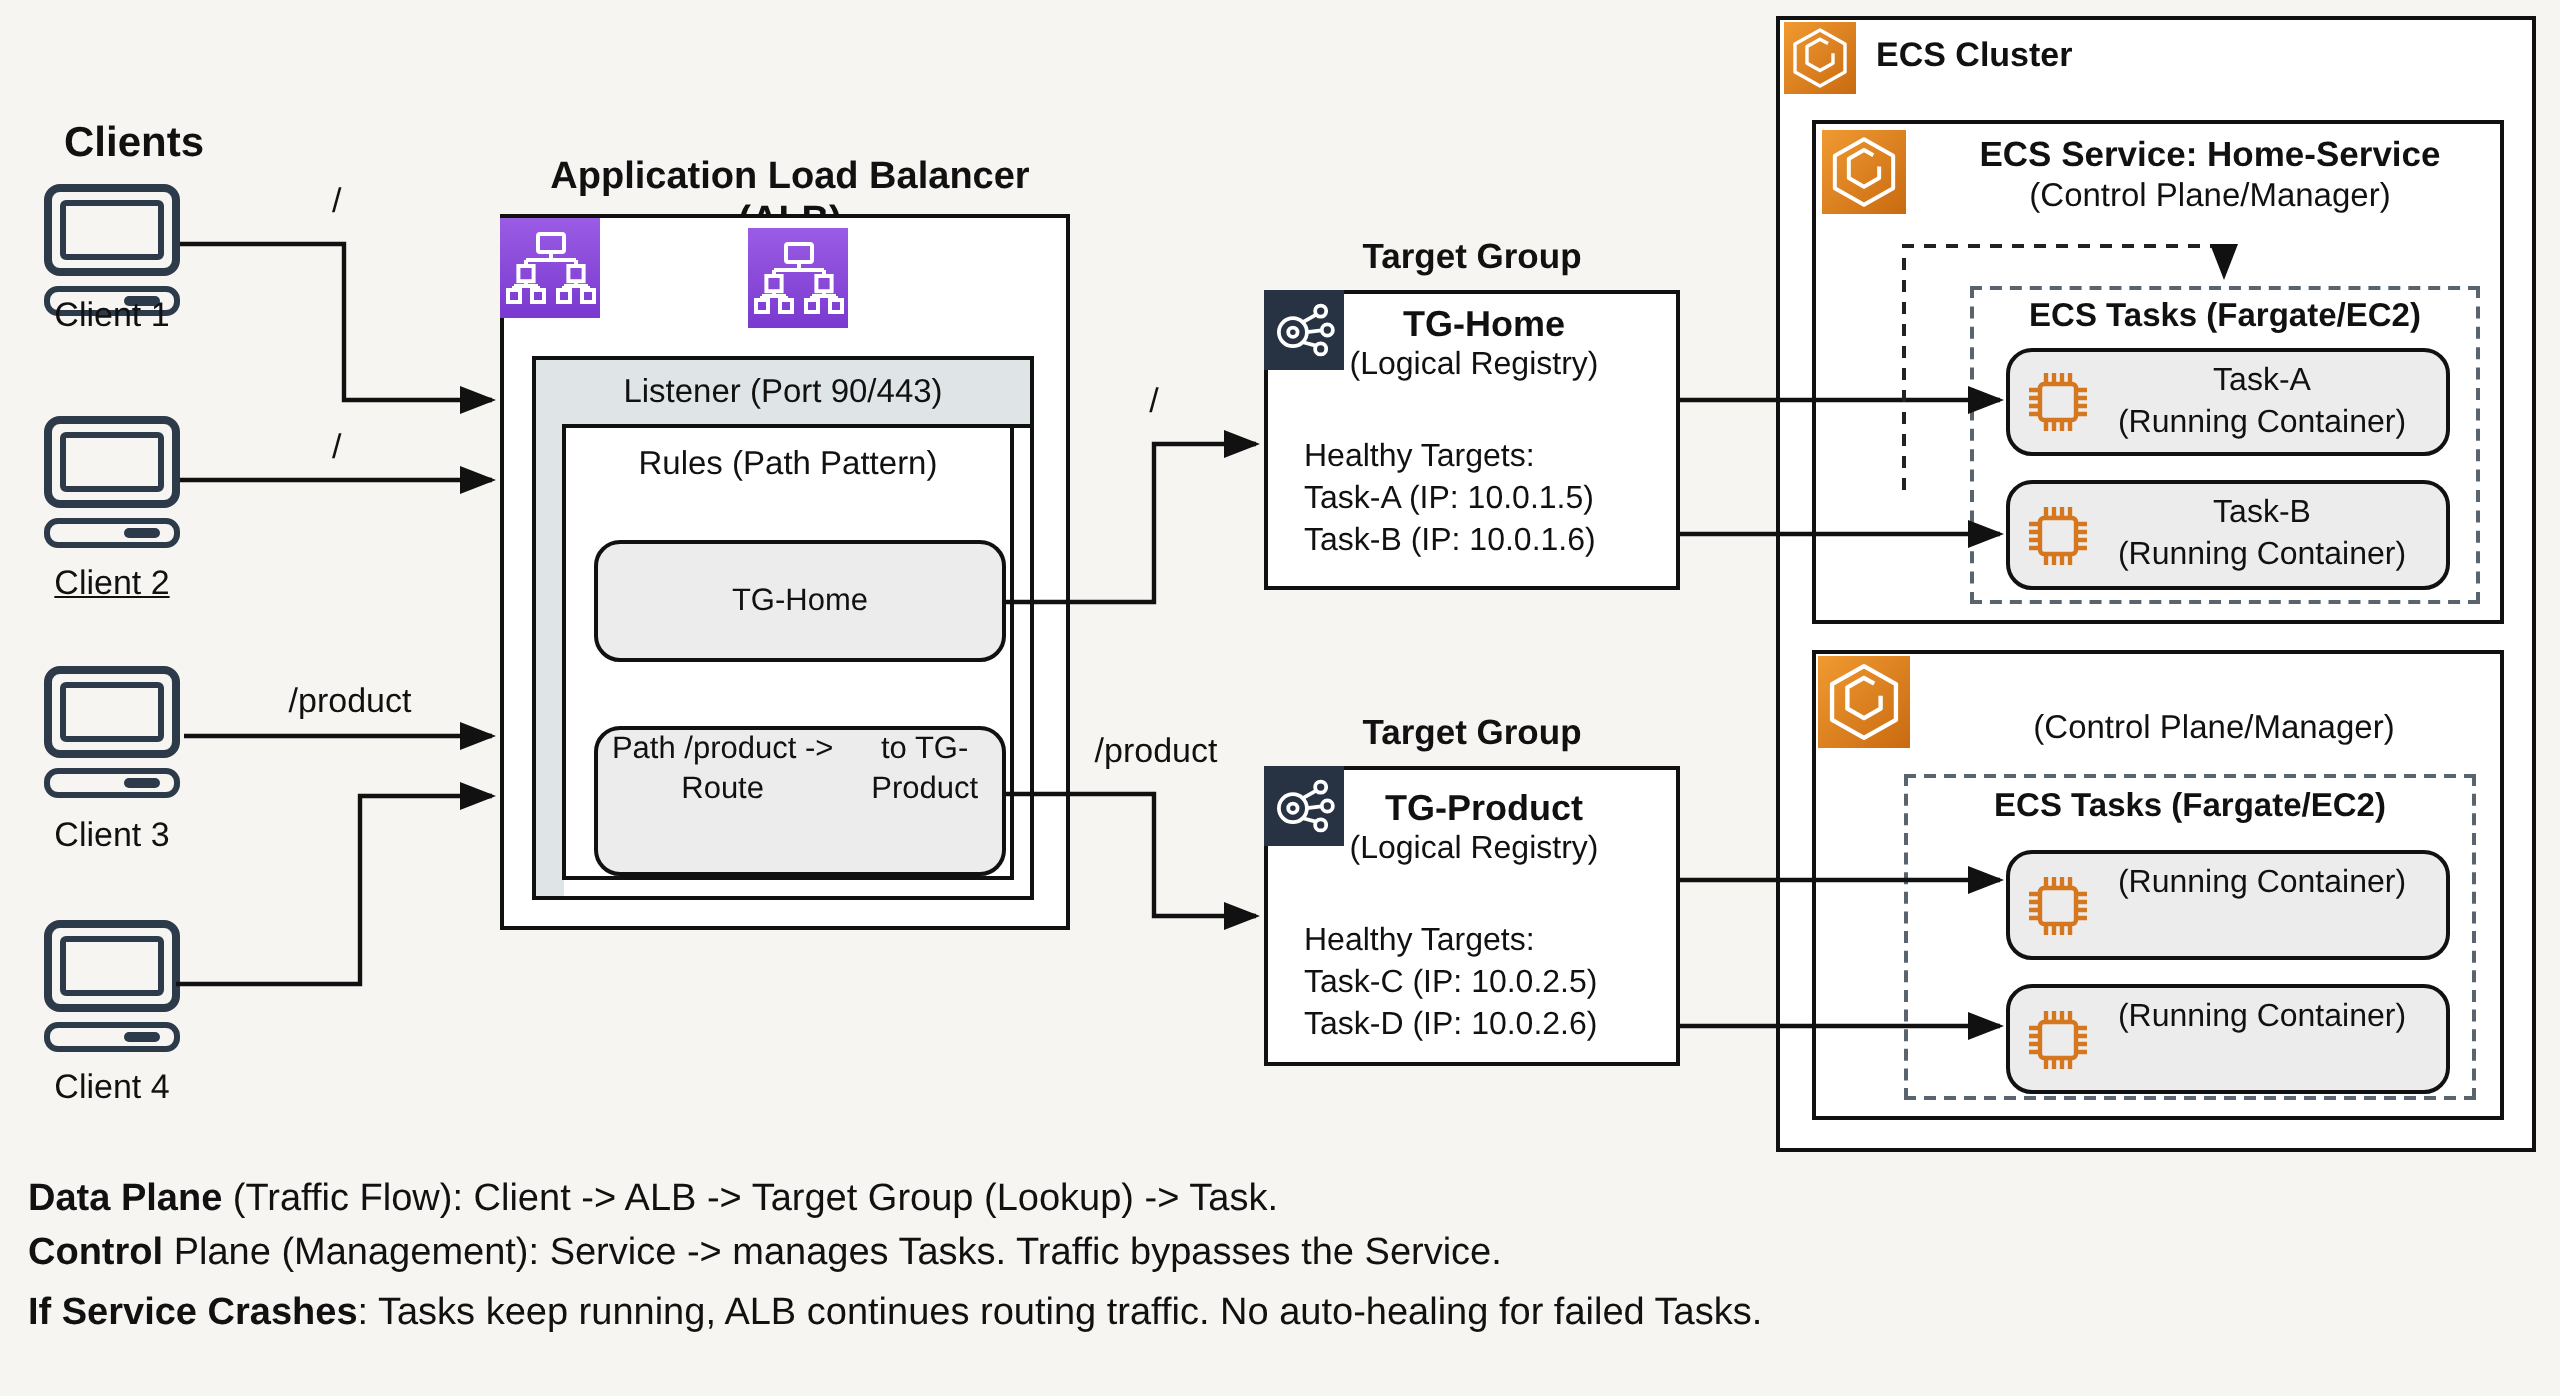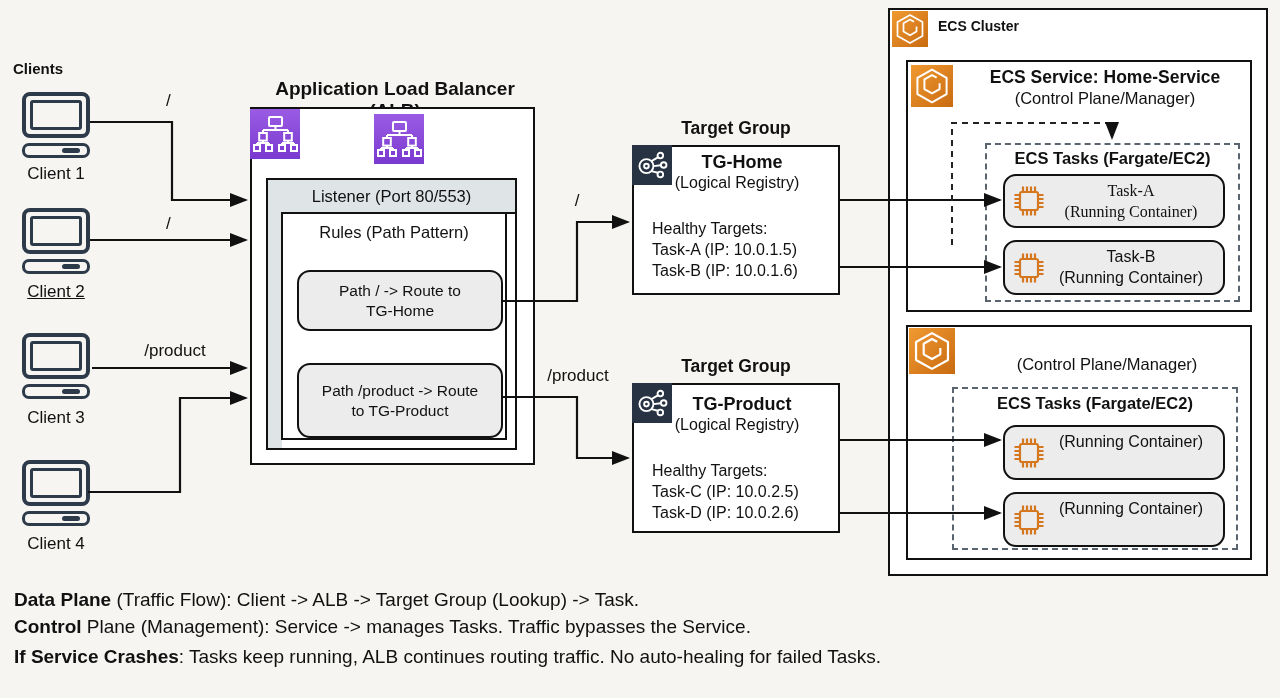--- a/index.html
+++ b/index.html
@@ -26,31 +26,31 @@
   .tg-body{position:absolute;font-size:16px;line-height:21px;}
   .note{position:absolute;left:14px;font-size:19px;}
   svg.overlay{position:absolute;left:0;top:0;z-index:40;pointer-events:none;}
   .icon-abs{position:absolute;z-index:20;}
 </style>
 </head>
 <body>
 
 <div class="canvas">
 
-  <div class="abs bold" style="left:13px;top:60px;font-size:15px;">Clients</div>
+  <div class="abs bold" style="left:32px;top:60px;font-size:21px;">Clients</div>
 
   <div class="pc" style="left:22px;top:92px;">
     <div class="pc-screen">
         <div class="pc-screen-inner"></div>
       </div>
     <div class="pc-base">
         <span class="pc-dash"></span>
       </div>
   </div>
-  <div class="clabel" style="left:11px;top:164px;">Client 1</div>
+  <div class="clabel" style="left:11px;top:148px;">Client 1</div>
 
   <div class="pc" style="left:22px;top:208px;">
     <div class="pc-screen">
         <div class="pc-screen-inner"></div>
       </div>
     <div class="pc-base">
         <span class="pc-dash"></span>
       </div>
   </div>
   <div class="clabel" style="left:11px;top:282px;text-decoration:underline;">Client 2</div>
@@ -113,32 +113,31 @@
       <path d="M13,31.6 V34 M7,34 H19 M7,34 V36 M19,34 V36"></path>
       <path d="M38,31.6 V34 M32,34 H44 M32,34 V36 M44,34 V36"></path>
       <rect x="4" y="36" width="6" height="6"></rect>
       <rect x="16" y="36" width="6" height="6"></rect>
       <rect x="29" y="36" width="6" height="6"></rect>
       <rect x="41" y="36" width="6" height="6"></rect>
     </g>
   </svg>
 
   <div class="box" style="left:266px;top:178px;width:251px;height:272px;">
-    <div style="height:32px;background:#dfe5e7;border-bottom:2px solid #111;display:flex;align-items:center;justify-content:center;font-size:16.5px;">Listener (Port 80/553)</div>
+    <div style="height:32px;background:#dfe5e7;border-bottom:2px solid #111;display:flex;align-items:center;justify-content:center;font-size:16.5px;">Listener (Port 90/443)</div>
   </div>
   <div class="abs" style="left:268px;top:212px;width:14px;height:236px;background:#dfe5e7;"></div>
 
   <div class="box" style="left:281px;top:212px;width:226px;height:228px;">
     <div class="ctext" style="margin-top:9px;font-size:16.5px;">Rules (Path Pattern)</div>
   </div>
   <div class="chip ctext" style="left:297px;top:270px;width:206px;height:61px;font-size:15.5px;display:flex;flex-direction:column;justify-content:center;line-height:20px;">
-    <span>Path / -&gt; Route to</span>
     <span>TG-Home</span>
   </div>
-  <div class="chip ctext" style="left:297px;top:363px;width:206px;height:75px;font-size:15.5px;display:flex;flex-direction:column;justify-content:center;line-height:20px;">
+  <div class="chip ctext" style="left:297px;top:363px;width:206px;height:75px;font-size:15.5px;display:flex;flex-direction:row;justify-content:center;line-height:20px;">
     <span>Path /product -&gt; Route</span>
     <span>to TG-Product</span>
   </div>
 
   <div class="flow-label" style="left:560px;top:191px;width:34px;text-align:center;">/</div>
   <div class="flow-label" style="left:540px;top:366px;width:76px;text-align:center;">/product</div>
 
   <div class="title" style="left:632px;top:118px;width:208px;font-size:17.5px;">Target Group</div>
   <div class="box" style="left:632px;top:145px;width:208px;height:150px;"></div>
   <svg class="icon-abs" style="left:632px;top:145px;" width="40" height="40" viewBox="0 0 36 36">
@@ -188,21 +187,21 @@
       <stop offset="0" stop-color="#f09a32"></stop>
           <stop offset="1" stop-color="#c96a10"></stop>
     </linearGradient>
       </defs>
     <rect x="0" y="0" width="36" height="36" fill="url(#og)"></rect>
     <g stroke="#fff" stroke-width="1.7" fill="none" stroke-linejoin="round">
       <path d="M18,4 L30.5,11 V25 L18,32 L5.5,25 V11 Z"></path>
       <path d="M22,10.8 L18,8.6 L11.5,12.3 V20.6 L18,24.3 L24.5,20.6 V15.6"></path>
     </g>
   </svg>
-  <div class="abs bold" style="left:938px;top:18px;font-size:14px;">ECS Cluster</div>
+  <div class="abs bold" style="left:938px;top:18px;font-size:17px;">ECS Cluster</div>
 
   <div class="box" style="left:906px;top:60px;width:346px;height:252px;"></div>
   <svg class="icon-abs" style="left:911px;top:65px;" width="42" height="42" viewBox="0 0 36 36">
     <rect x="0" y="0" width="36" height="36" fill="url(#og)"></rect>
     <g stroke="#fff" stroke-width="1.7" fill="none" stroke-linejoin="round">
       <path d="M18,4 L30.5,11 V25 L18,32 L5.5,25 V11 Z"></path>
       <path d="M22,10.8 L18,8.6 L11.5,12.3 V20.6 L18,24.3 L24.5,20.6 V15.6"></path>
     </g>
   </svg>
   <div class="title" style="left:960px;top:67px;width:290px;font-size:17.5px;">ECS Service: Home-Service</div>
@@ -214,21 +213,21 @@
   <div class="chip" style="left:1003px;top:174px;width:222px;height:54px;"></div>
   <svg class="icon-abs" style="left:1011px;top:183px;" width="36" height="36" viewBox="0 0 36 36">
     <g stroke="#d4771e" stroke-width="2.2" fill="none">
       <rect x="9" y="9" width="18" height="18" rx="2"></rect>
       <path d="M12,3.5 V9 M16,3.5 V9 M20,3.5 V9 M24,3.5 V9"></path>
       <path d="M12,27 V32.5 M16,27 V32.5 M20,27 V32.5 M24,27 V32.5"></path>
       <path d="M3.5,12 H9 M3.5,16 H9 M3.5,20 H9 M3.5,24 H9"></path>
       <path d="M27,12 H32.5 M27,16 H32.5 M27,20 H32.5 M27,24 H32.5"></path>
     </g>
   </svg>
-  <div class="abs ctext" style="left:1040px;top:180px;width:182px;font-size:16px;line-height:21px;font-family:Liberation Serif, serif;">
+  <div class="abs ctext" style="left:1040px;top:180px;width:182px;font-size:16px;line-height:21px;">
     <div>Task-A</div>
     <div>(Running Container)</div>
   </div>
 
   <div class="chip" style="left:1003px;top:240px;width:222px;height:55px;"></div>
   <svg class="icon-abs" style="left:1011px;top:250px;" width="36" height="36" viewBox="0 0 36 36">
     <g stroke="#d4771e" stroke-width="2.2" fill="none">
       <rect x="9" y="9" width="18" height="18" rx="2"></rect>
       <path d="M12,3.5 V9 M16,3.5 V9 M20,3.5 V9 M24,3.5 V9"></path>
       <path d="M12,27 V32.5 M16,27 V32.5 M20,27 V32.5 M24,27 V32.5"></path>

